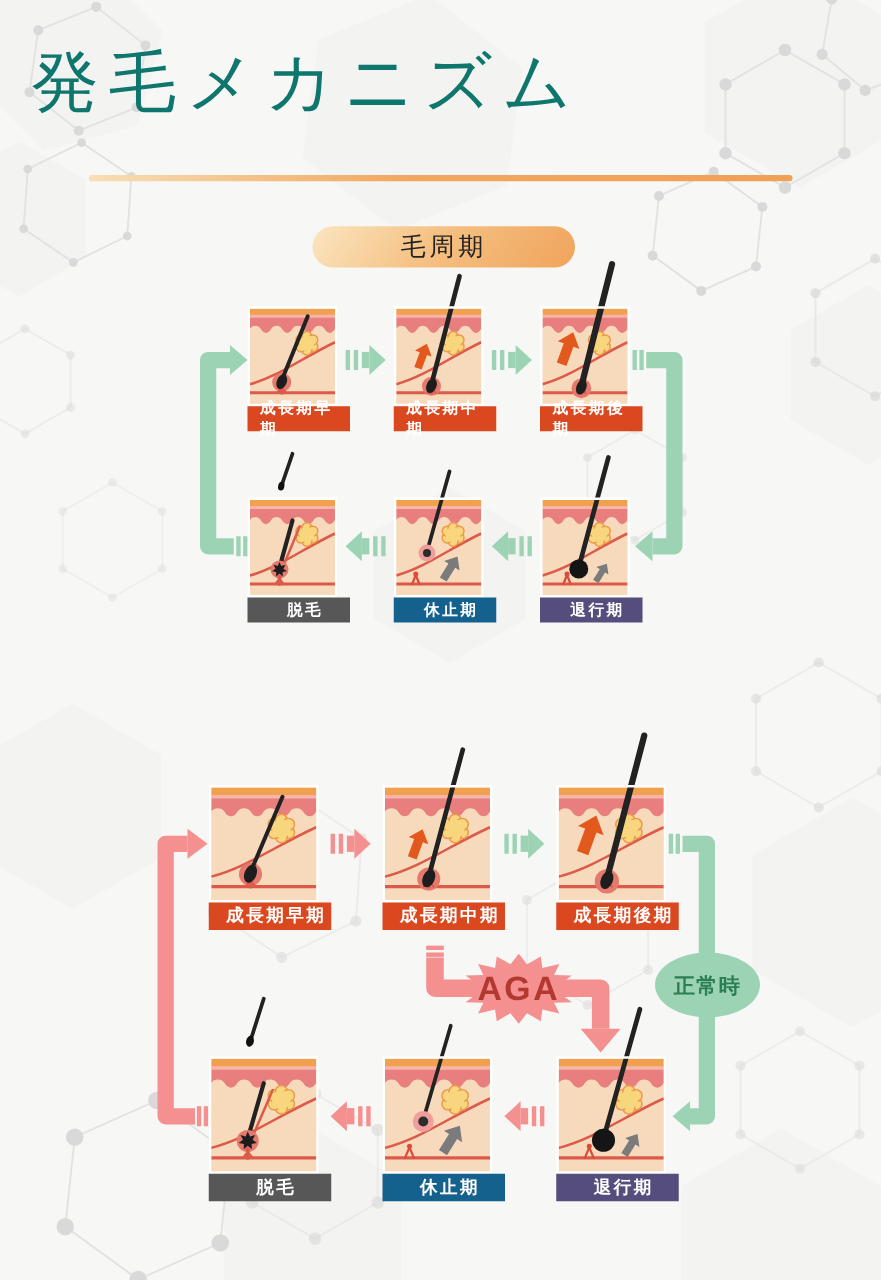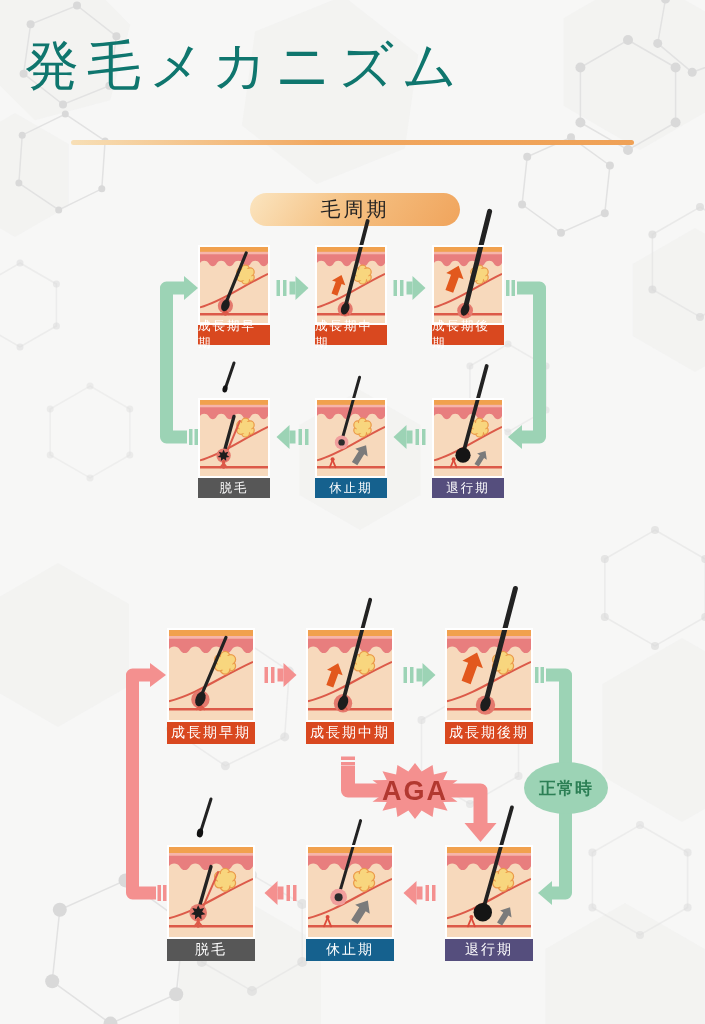--- a/index.html
+++ b/index.html
@@ -18,30 +18,30 @@
   }
   .divider{
     position:absolute; z-index:3; left:71px; top:140px; width:563px; height:5px;
     border-radius:3px;
     background:linear-gradient(90deg,#f7dfb6 0%,#f1a75f 45%,#efa156 100%);
   }
   .pill{
     position:absolute; z-index:3;
     background:linear-gradient(125deg,#fbe5c0 0%,#f5c183 45%,#f0a45c 100%);
     border-radius:999px; display:flex; align-items:center; justify-content:center;
-    color:#222222; letter-spacing:3px; font-weight:500;margin-top:12px;
+    color:#222222; letter-spacing:3px; font-weight:500;
   }
   #badge-cycle{left:250px; top:181px; width:210px; height:33px; font-size:20px;}
   #badge-aga{left:222px; top:549px; width:266px; height:38px; font-size:23px;}
   .panel{position:absolute; z-index:3;}
   .panel svg{display:block;}
   .stage-label{
     position:absolute; left:0; width:100%;
-    color:#ffffff; font-weight:normal; letter-spacing:2px;
-    display:flex; align-items:center; justify-content:center;
+    color:#ffffff; font-weight:bold; letter-spacing:2px;
+    display:flex; align-items:center; justify-content:center;padding-left:10px;
   }
   #aga-burst{position:absolute; z-index:4; left:354px; top:752px;}
   #normal-badge{position:absolute; z-index:4; left:520px; top:759px;}
 </style>
 </head>
 <body>
 
 <div class="page">
 
   <svg id="bg-svg" class="layer" width="705" height="1024">

